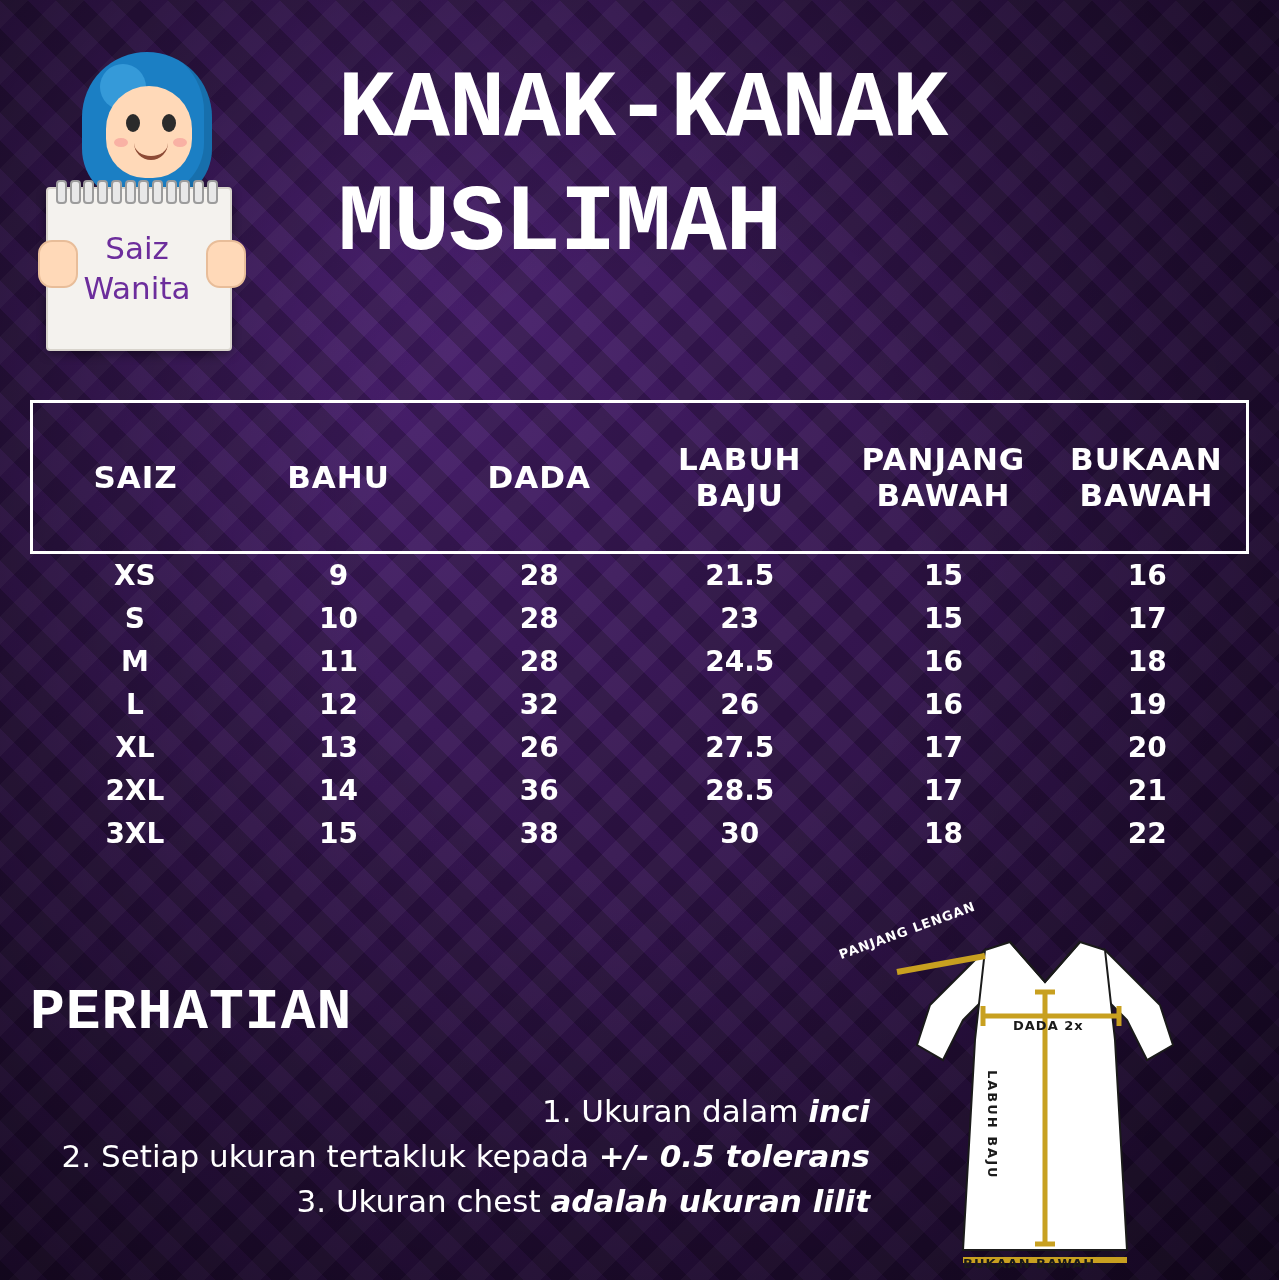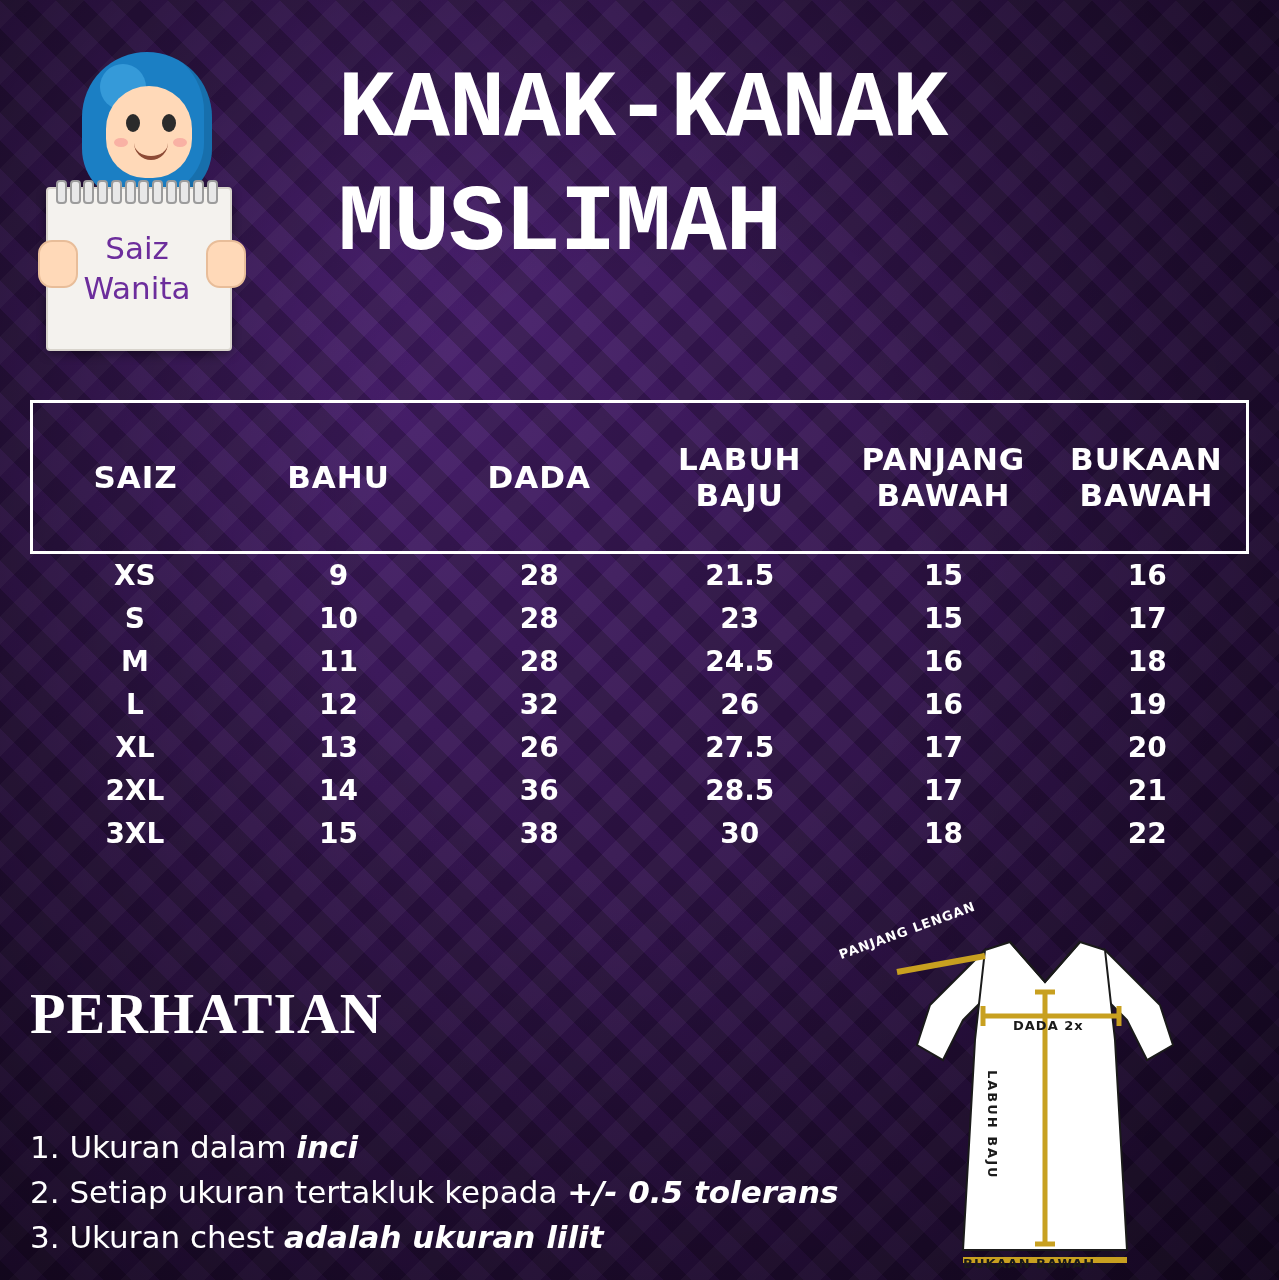--- a/index.html
+++ b/index.html
@@ -219,35 +219,35 @@
 
   
   .notes {
     position: absolute;
     left: 30px;
     top: 980px;
     width: 840px;
     color: #ffffff;
   }
   .notes h2 {
-    margin: 0 0 78px 0;
-    font-family: Liberation Serif, serif;
+    margin: 0 0 44px 0;
+    font-family: Liberation Mono, monospace;
     font-weight: bold;
     font-size: 58px;
     letter-spacing: 1px;
   }
   .notes ol {
     margin: 0;
     padding: 0;
     list-style: none;
     font-family: "DejaVu Sans", sans-serif;
     font-size: 31px;
     line-height: 45px;
   }
-  .notes li { white-space: nowrap; }
+  .notes li { white-space: nowrap; text-align: right; }
   .notes b { font-weight: bold; font-style: italic; }
 
   
   .diagram {
     position: absolute;
     right: 24px;
     bottom: 0;
     width: 420px;
     height: 360px;
   }

